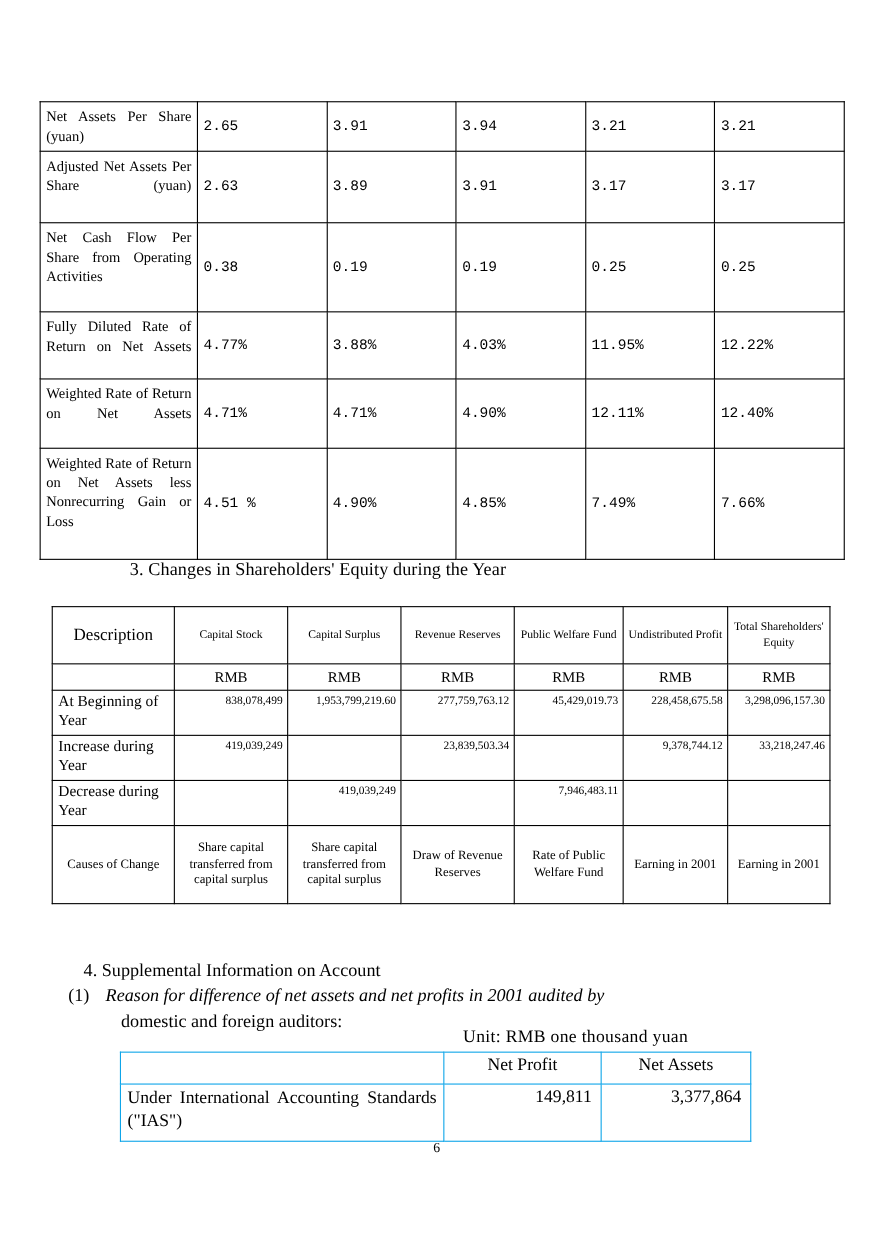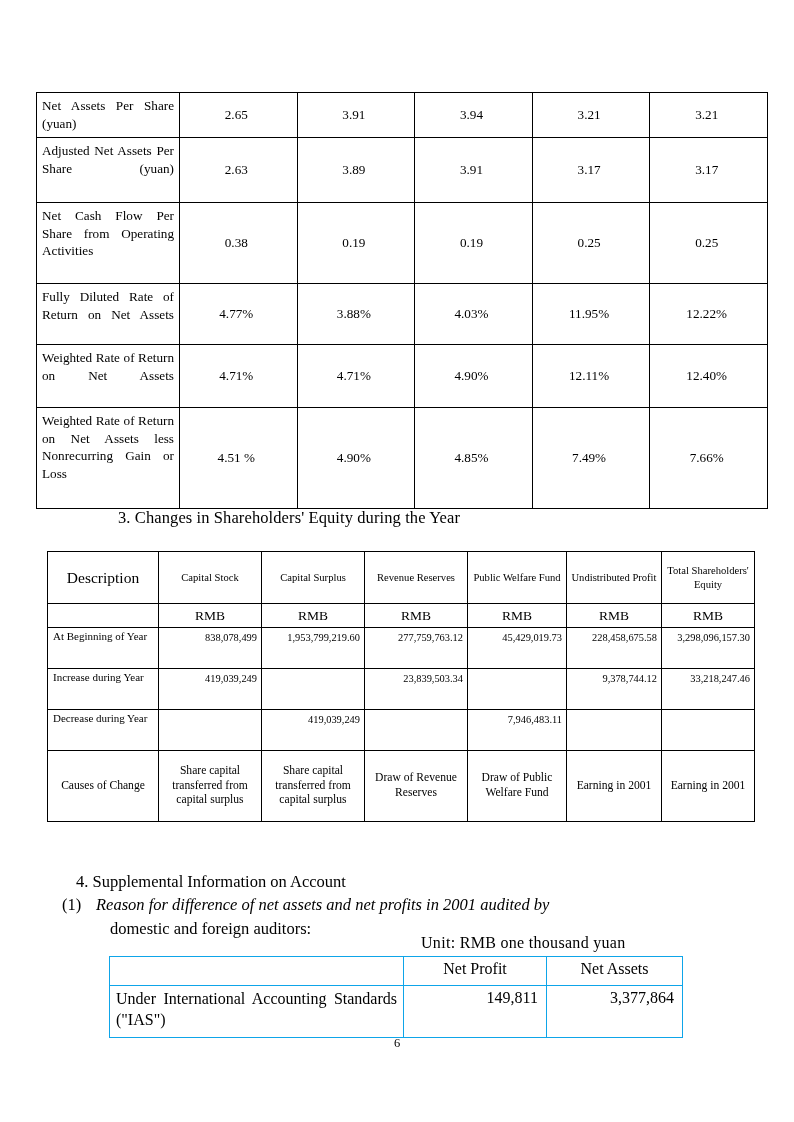--- a/index.html
+++ b/index.html
@@ -40,22 +40,23 @@
   }
   .t1 td.lbl {
     width: 132px;
     text-align: justify;
     text-align-last: justify;
     text-justify: inter-word;
     vertical-align: top;
     padding-top: 4px;
   }
   .t1 td.num {
-    text-align: center;
+    text-align: left;
     padding-right: 9px;
+    font-family: Liberation Mono, monospace;
   }
   .t1 tr.h1 td { height: 36px; }
   .t1 tr.h2 td { height: 56px; }
   .t1 tr.h3 td { height: 72px; }
   .t1 tr.h4 td { height: 52px; }
   .t1 tr.h5 td { height: 54px; }
   .t1 tr.h6 td { height: 92px; }
 
   
   .heading3 {
@@ -94,21 +95,21 @@
   .t2 td.desc-head {
     font-size: 15.5px;
     text-align: center;
   }
   .t2 td.colhead { font-size: 10.6px; }
   .t2 td.rmb { font-size: 13.5px; }
   .t2 td.rowlbl {
     text-align: left;
     vertical-align: top;
     padding-left: 5px;
-    font-size: 11px;
+    font-size: 14px;
     line-height: 1.22;
   }
   .t2 td.rowlbl.just {
     text-align: justify;
     text-align-last: justify;
   }
   .t2 td.val {
     text-align: right;
     padding-right: 4px;
     vertical-align: top;
@@ -307,21 +308,21 @@
         <td class="val"></td>
         <td class="val">7,946,483.11</td>
         <td class="val"></td>
         <td class="val"></td>
       </tr>
       <tr class="r-cause">
         <td class="cause">Causes of Change</td>
         <td class="cause">Share capital transferred from capital surplus</td>
         <td class="cause">Share capital transferred from capital surplus</td>
         <td class="cause">Draw of Revenue Reserves</td>
-        <td class="cause">Draw of Public Welfare Fund</td>
+        <td class="cause">Rate of Public Welfare Fund</td>
         <td class="cause">Earning in 2001</td>
         <td class="cause">Earning in 2001</td>
       </tr>
     </tbody>
   </table>
 
   <div class="sec4">
     <div class="l1">4. Supplemental Information on Account</div>
     <div class="l2">
       <span class="mark">(1)</span>

